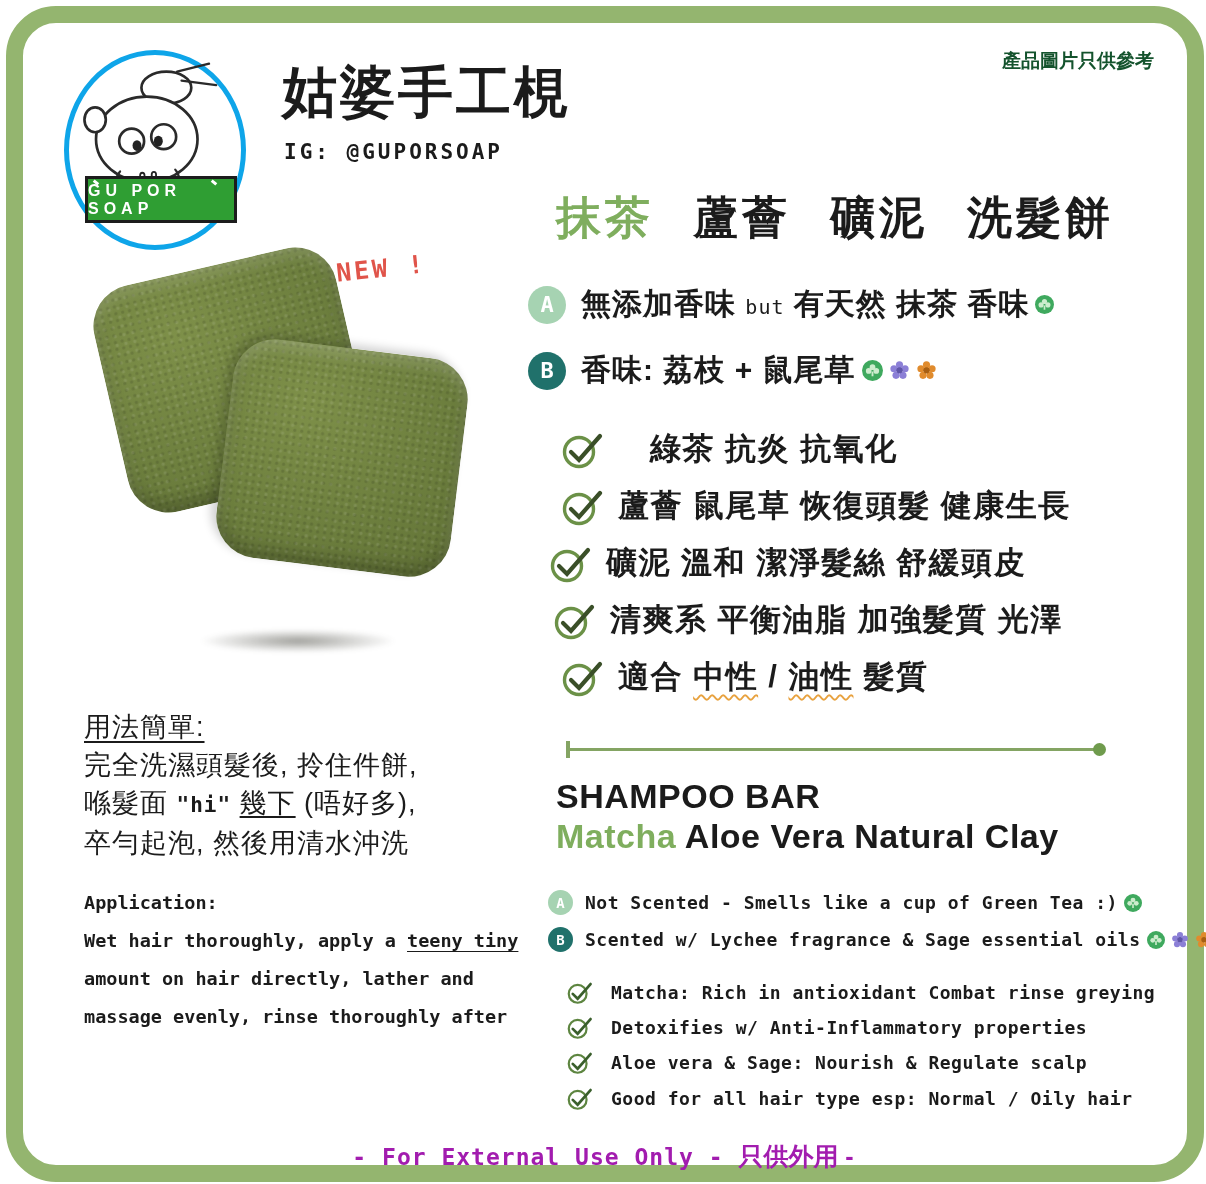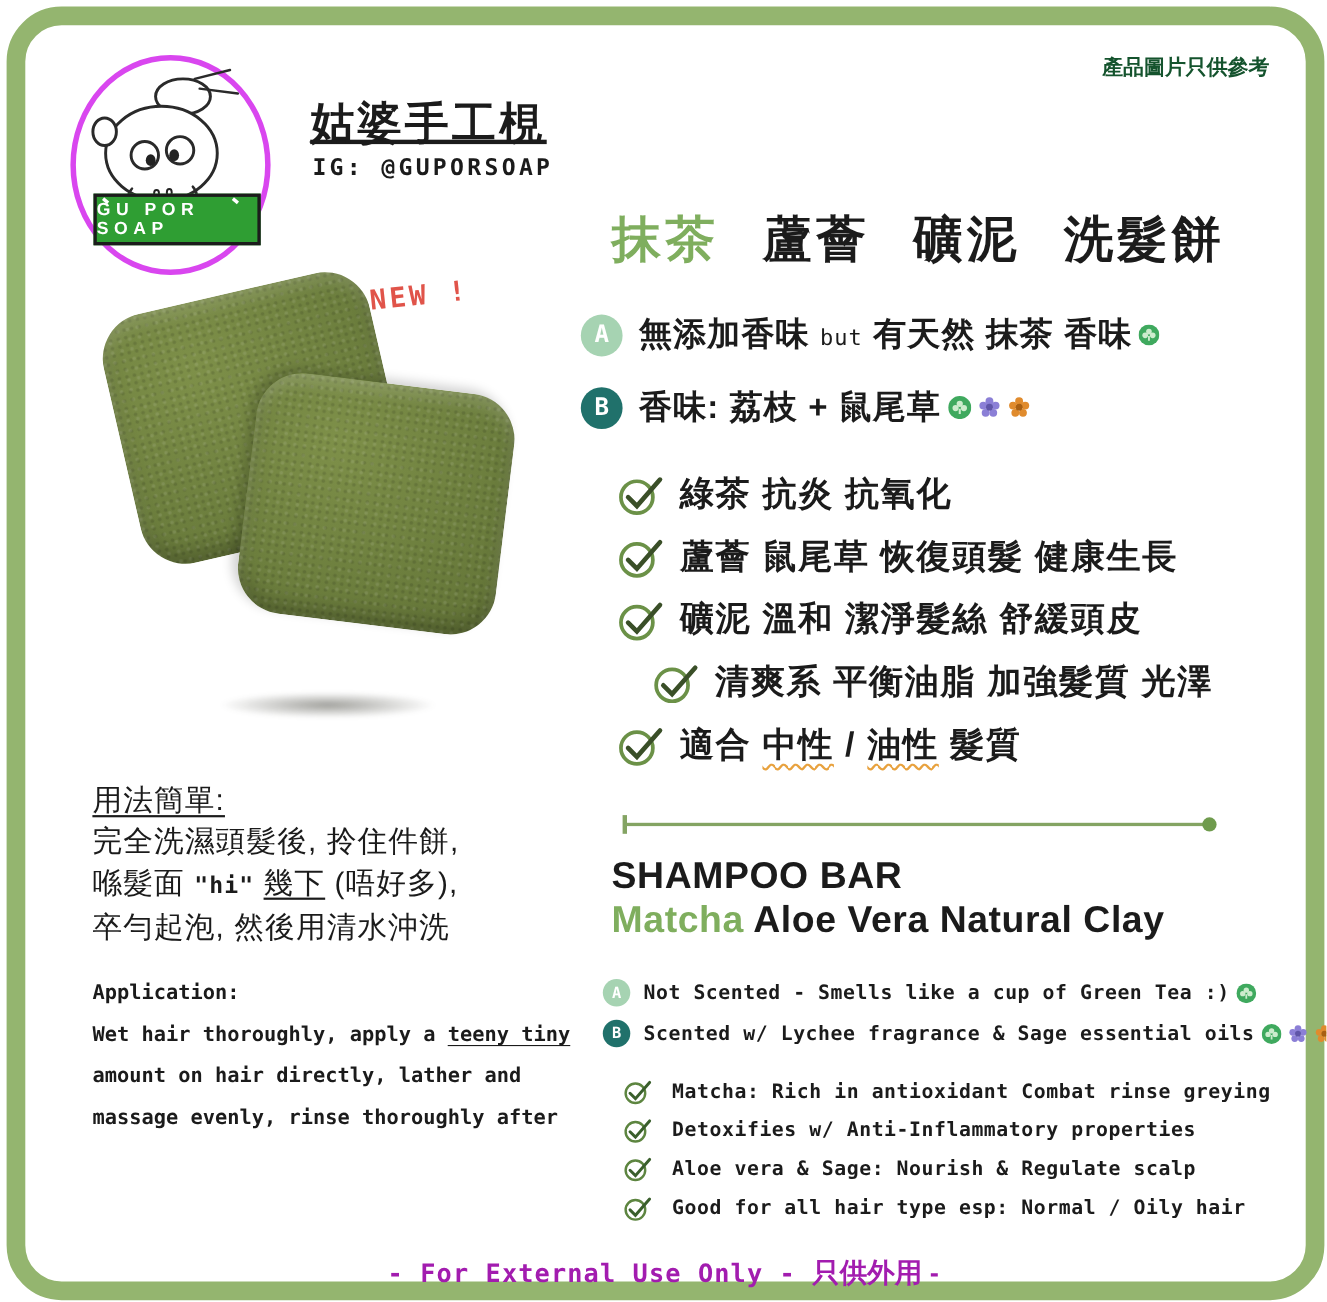--- a/index.html
+++ b/index.html
@@ -4,29 +4,29 @@
 <style>
   html,body{margin:0;padding:0;background:#ffffff;}
   #page{position:relative;width:1206px;height:1184px;background:#ffffff;overflow:hidden;
         font-family:"Liberation Sans",sans-serif;color:#1b1b1b;}
   .frame{position:absolute;left:6px;top:6px;right:2px;bottom:2px;
          border:17px solid #94b56f;border-radius:50px;pointer-events:none;}
   .abs{position:absolute;}
   .hand{font-family:"DejaVu Sans Mono",monospace;}
   
   .logo-circle{position:absolute;left:64px;top:50px;width:172px;height:190px;
-               border:5px solid #d946ef;border-radius:50%;background:#fff;}
+               border:5px solid #0ea5e9;border-radius:50%;background:#fff;}
   .logo-sign{position:absolute;left:16px;top:121px;width:152px;height:47px;
              background:#2f9e33;border:3px solid #1c1c1c;box-sizing:border-box;
              display:flex;align-items:center;justify-content:center;z-index:3;}
   .logo-sign span{color:#ffffff;font-weight:bold;font-size:16px;letter-spacing:5px;
                   font-family:"Liberation Sans",sans-serif;}
   .sign-tick{position:absolute;width:6px;height:3px;background:#fff;transform:rotate(40deg);z-index:4;}
   
-  .brand-title{left:282px;top:84px;font-size:40px;font-weight:700;letter-spacing:3px;text-decoration:underline;}
+  .brand-title{left:282px;top:56px;font-size:55px;font-weight:700;letter-spacing:3px;}
   .ig-line{left:284px;top:140px;font-size:21px;font-weight:700;letter-spacing:3px;}
   .disclaimer{right:52px;top:48px;font-size:19px;font-weight:600;color:#14532d;}
   
   .new-badge{left:336px;top:254px;font-size:25px;font-weight:700;color:#e0544a;
              transform:rotate(-6deg);letter-spacing:3px;}
   .soap{position:absolute;border-radius:42px;
         background:
           radial-gradient(circle at 22% 28%, rgba(255,255,255,.10) 1px, transparent 2.2px),
           radial-gradient(circle at 68% 62%, rgba(0,0,0,.12) 1px, transparent 2.2px),
           radial-gradient(120% 120% at 32% 26%, #7e9049 0%, #6d7f3e 48%, #5c6c33 100%);
@@ -162,42 +162,42 @@
           <circle cx="10" cy="4.5" r="3.4"></circle>
           <circle cx="15.3" cy="8.3" r="3.4"></circle>
           <circle cx="13.3" cy="14.6" r="3.4"></circle>
           <circle cx="6.7" cy="14.6" r="3.4"></circle>
           <circle cx="4.7" cy="8.3" r="3.4"></circle>
         </g>
       <circle cx="10" cy="9.8" r="3" fill="#a85f12"></circle>
     </svg>
   </div>
 
-  <div class="check-row" style="left:560px;top:428px;">
+  <div class="check-row" style="left:560px;top:428px;gap:32px;">
     <svg class="check-svg" width="44" height="42" viewBox="0 0 44 42">
       <circle cx="19" cy="24" r="14.5" fill="none" stroke="#6b9147" stroke-width="3.4"></circle>
       <path d="M11 24 l8 8 L40 8" fill="none" stroke="#3a4f28" stroke-width="4.2" stroke-linecap="round"></path>
     </svg>
     <span class="zh-check-text">綠茶 抗炎 抗氧化</span>
   </div>
   <div class="check-row" style="left:560px;top:485px;align-items:flex-end;">
     <svg class="check-svg" width="44" height="42" viewBox="0 0 44 42">
       <circle cx="19" cy="24" r="14.5" fill="none" stroke="#6b9147" stroke-width="3.4"></circle>
       <path d="M11 24 l8 8 L40 8" fill="none" stroke="#3a4f28" stroke-width="4.2" stroke-linecap="round"></path>
     </svg>
     <span class="zh-check-text">蘆薈 鼠尾草 恢復頭髮 健康生長</span>
   </div>
-  <div class="check-row" style="left:560px;top:542px;">
+  <div class="check-row" style="left:548px;top:542px;">
     <svg class="check-svg" width="44" height="42" viewBox="0 0 44 42">
       <circle cx="19" cy="24" r="14.5" fill="none" stroke="#6b9147" stroke-width="3.4"></circle>
       <path d="M11 24 l8 8 L40 8" fill="none" stroke="#3a4f28" stroke-width="4.2" stroke-linecap="round"></path>
     </svg>
     <span class="zh-check-text">礦泥 溫和 潔淨髮絲 舒緩頭皮</span>
   </div>
-  <div class="check-row" style="left:592px;top:599px;">
+  <div class="check-row" style="left:552px;top:599px;">
     <svg class="check-svg" width="44" height="42" viewBox="0 0 44 42">
       <circle cx="19" cy="24" r="14.5" fill="none" stroke="#6b9147" stroke-width="3.4"></circle>
       <path d="M11 24 l8 8 L40 8" fill="none" stroke="#3a4f28" stroke-width="4.2" stroke-linecap="round"></path>
     </svg>
     <span class="zh-check-text">清爽系 平衡油脂 加強髮質 光澤</span>
   </div>
   <div class="check-row" style="left:560px;top:656px;">
     <svg class="check-svg" width="44" height="42" viewBox="0 0 44 42">
       <circle cx="19" cy="24" r="14.5" fill="none" stroke="#6b9147" stroke-width="3.4"></circle>
       <path d="M11 24 l8 8 L40 8" fill="none" stroke="#3a4f28" stroke-width="4.2" stroke-linecap="round"></path>

